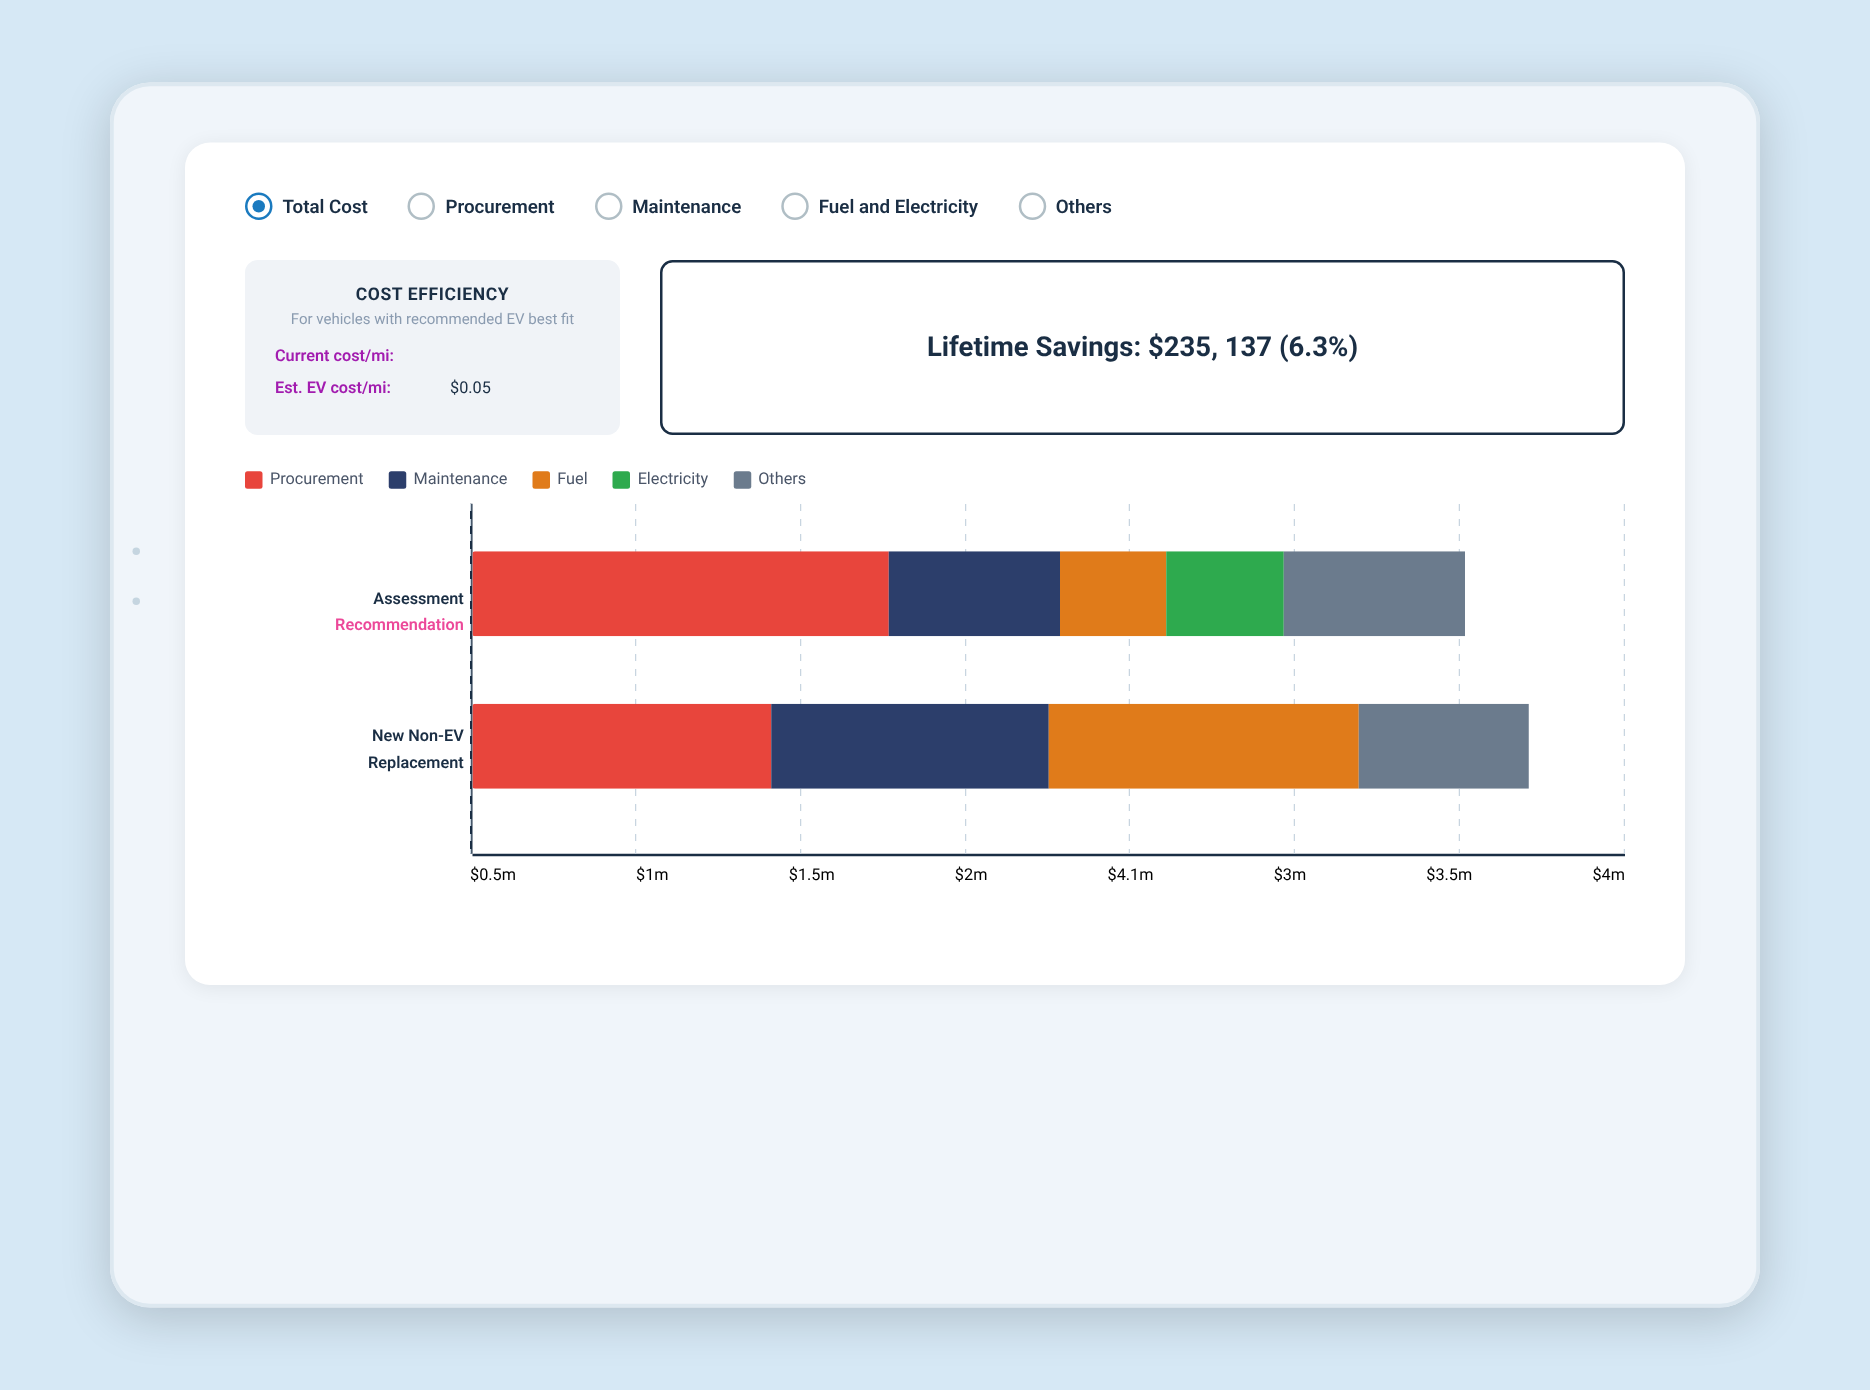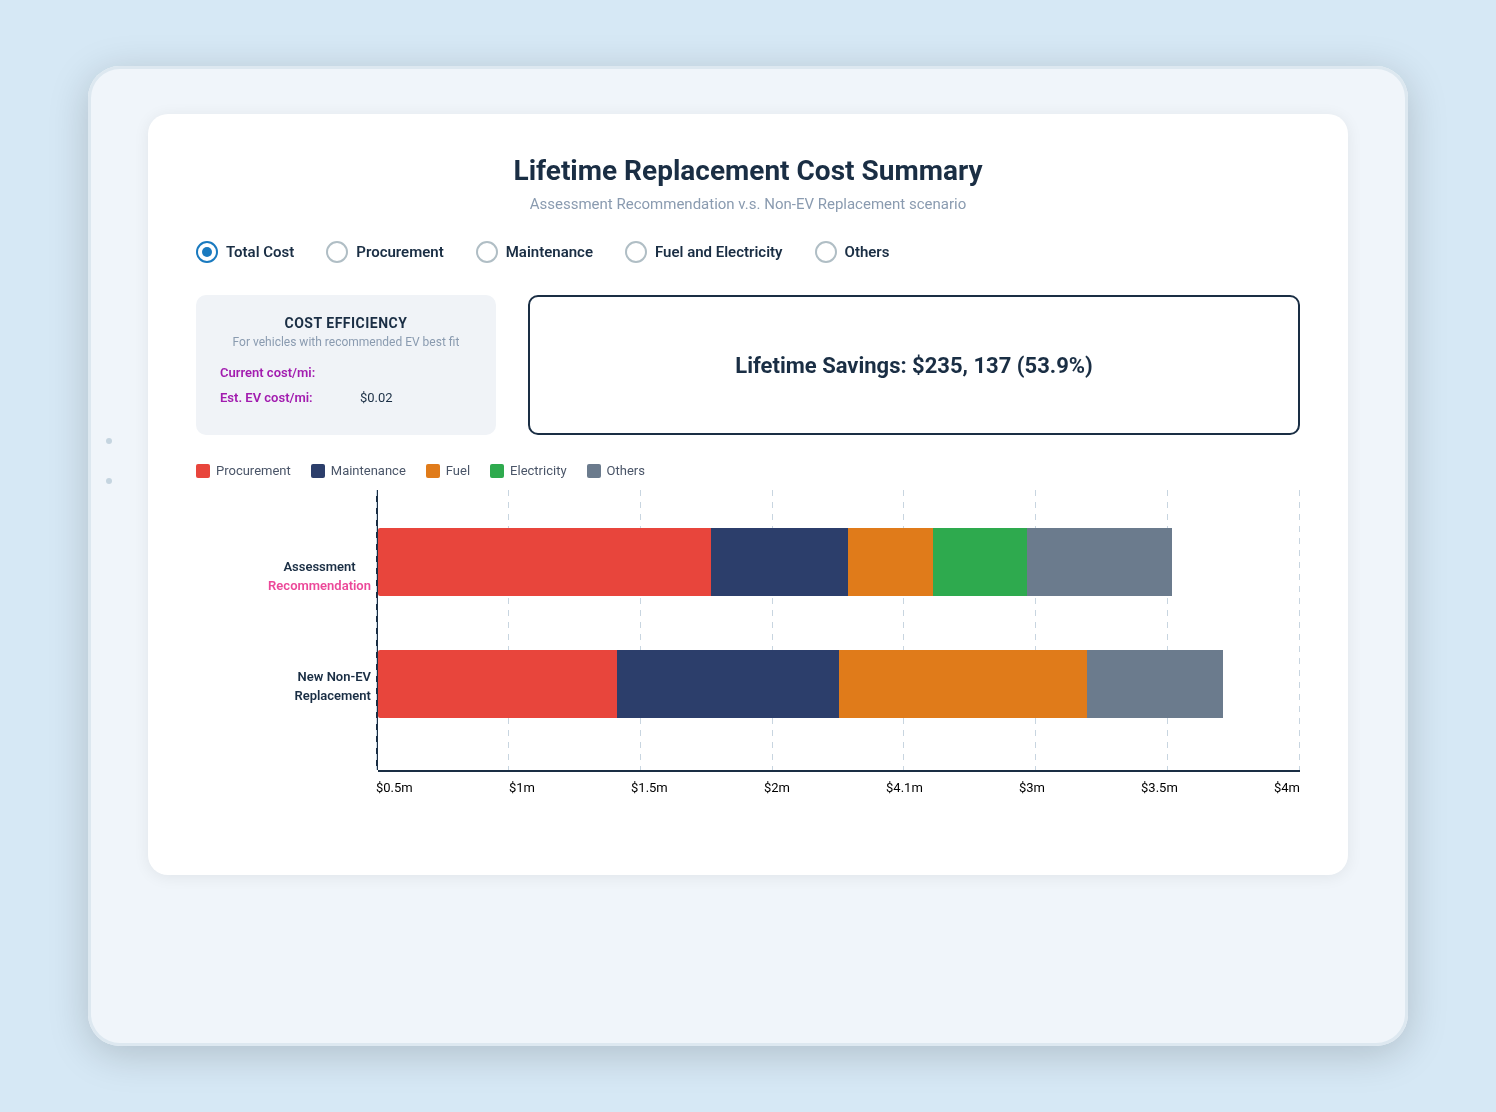--- a/index.html
+++ b/index.html
@@ -266,24 +266,20 @@
       background: #1a2e44;
       height: 100%;
     }
   </style>
 </head>
 <body>
 
 <div class="tablet">
   <div class="card">
 
-    <div class="header">
-      <h1>Lifetime Replacement Cost Summary</h1>
-      <p>Assessment Recommendation v.s. Non-EV Replacement scenario</p>
-    </div>
 
     <div class="radio-group">
       <div class="radio-item">
         <div class="radio-circle selected"></div>
         <span class="radio-label">Total Cost</span>
       </div>
       <div class="radio-item">
         <div class="radio-circle unselected"></div>
         <span class="radio-label">Procurement</span>
       </div>
@@ -304,26 +300,26 @@
     <div class="content-row">
       <div class="cost-efficiency-box">
         <h3>COST EFFICIENCY</h3>
         <p class="subtitle">For vehicles with recommended EV best fit</p>
         <div class="cost-row">
           <label>Current cost/mi:</label>
           <span class="value"></span>
         </div>
         <div class="cost-row">
           <label>Est. EV cost/mi:</label>
-          <span class="value">$0.02</span>
+          <span class="value">$0.05</span>
         </div>
       </div>
 
       <div class="savings-box">
-        <span class="savings-text">Lifetime Savings: $235, 137 (53.9%)</span>
+        <span class="savings-text">Lifetime Savings: $235, 137 (6.3%)</span>
       </div>
     </div>
 
     <div class="legend-row">
       <div class="legend-item">
         <div class="legend-dot" style="background:#e8453c;"></div>
         <span class="legend-label">Procurement</span>
       </div>
       <div class="legend-item">
         <div class="legend-dot" style="background:#2c3e6b;"></div>
@@ -355,21 +351,21 @@
             <div class="grid-line"></div>
             <div class="grid-line"></div>
             <div class="grid-line"></div>
             <div class="grid-line"></div>
             <div class="grid-line"></div>
             <div class="grid-line"></div>
             <div class="grid-line"></div>
           </div>
 
           <div class="y-axis-labels" style="position:absolute;left:-180px;top:0;width:175px;height:100%;display:flex;flex-direction:column;justify-content:space-around;align-items:flex-end;padding:30px 0;">
-            <div style="text-align:center;">
+            <div style="text-align:right;">
               <span style="font-size:13px;font-weight:600;color:#1a2e44;line-height:1.3;">Assessment</span><br>
               <span style="font-size:13px;font-weight:600;color:#ec4899;">Recommendation</span>
             </div>
             <div style="text-align:right;">
               <span style="font-size:13px;font-weight:600;color:#1a2e44;line-height:1.3;">New Non-EV</span><br>
               <span style="font-size:13px;font-weight:600;color:#1a2e44;">Replacement</span>
             </div>
           </div>
 
           <div class="bar-row row1" style="position:absolute;top:38px;left:2px;width:calc(100% - 70px);">

